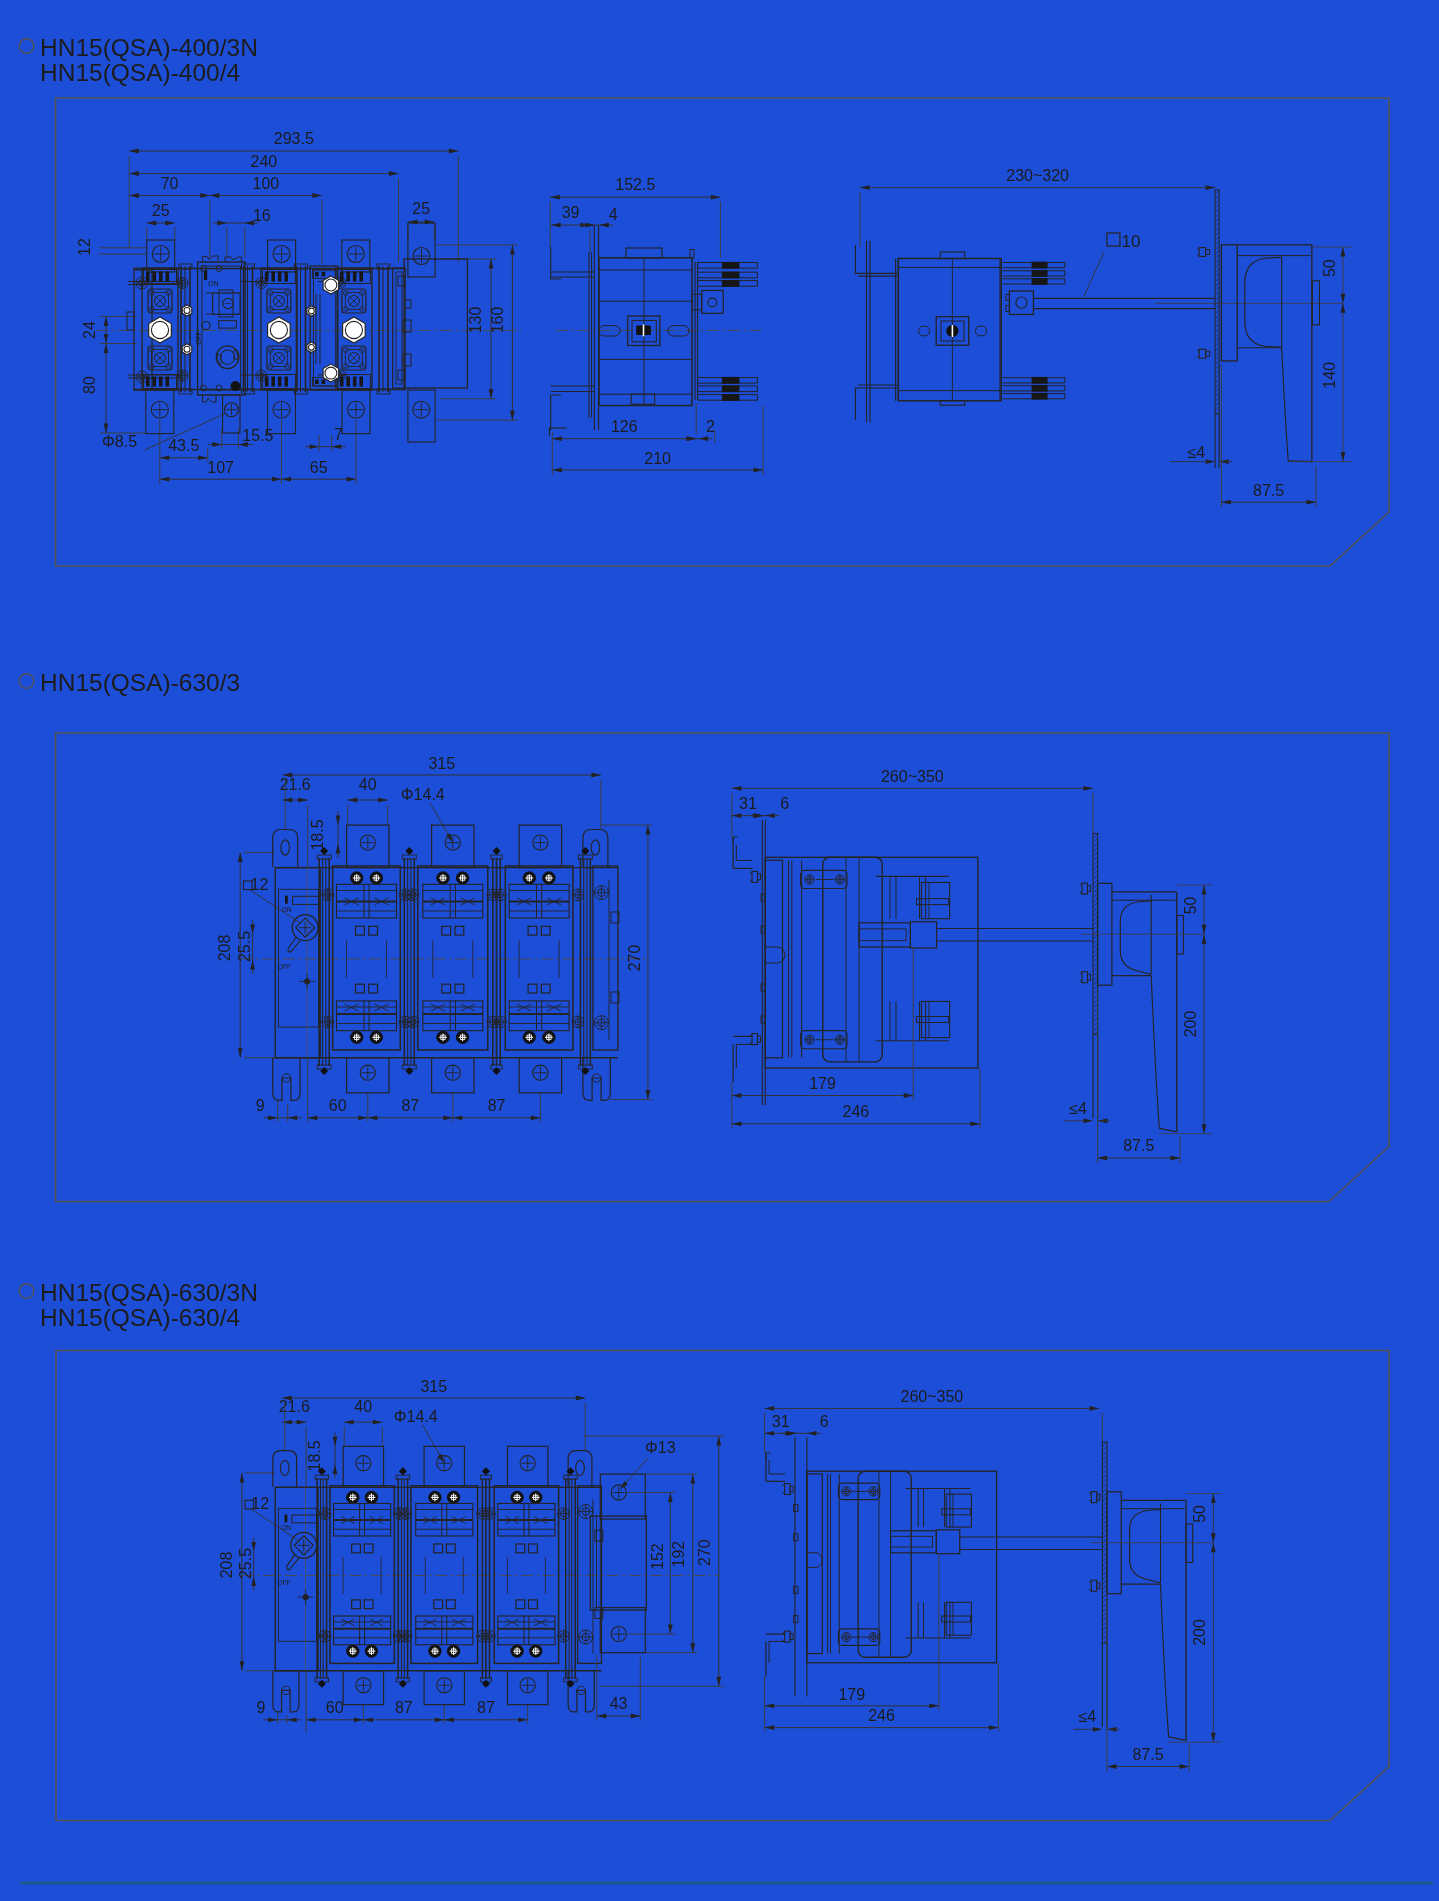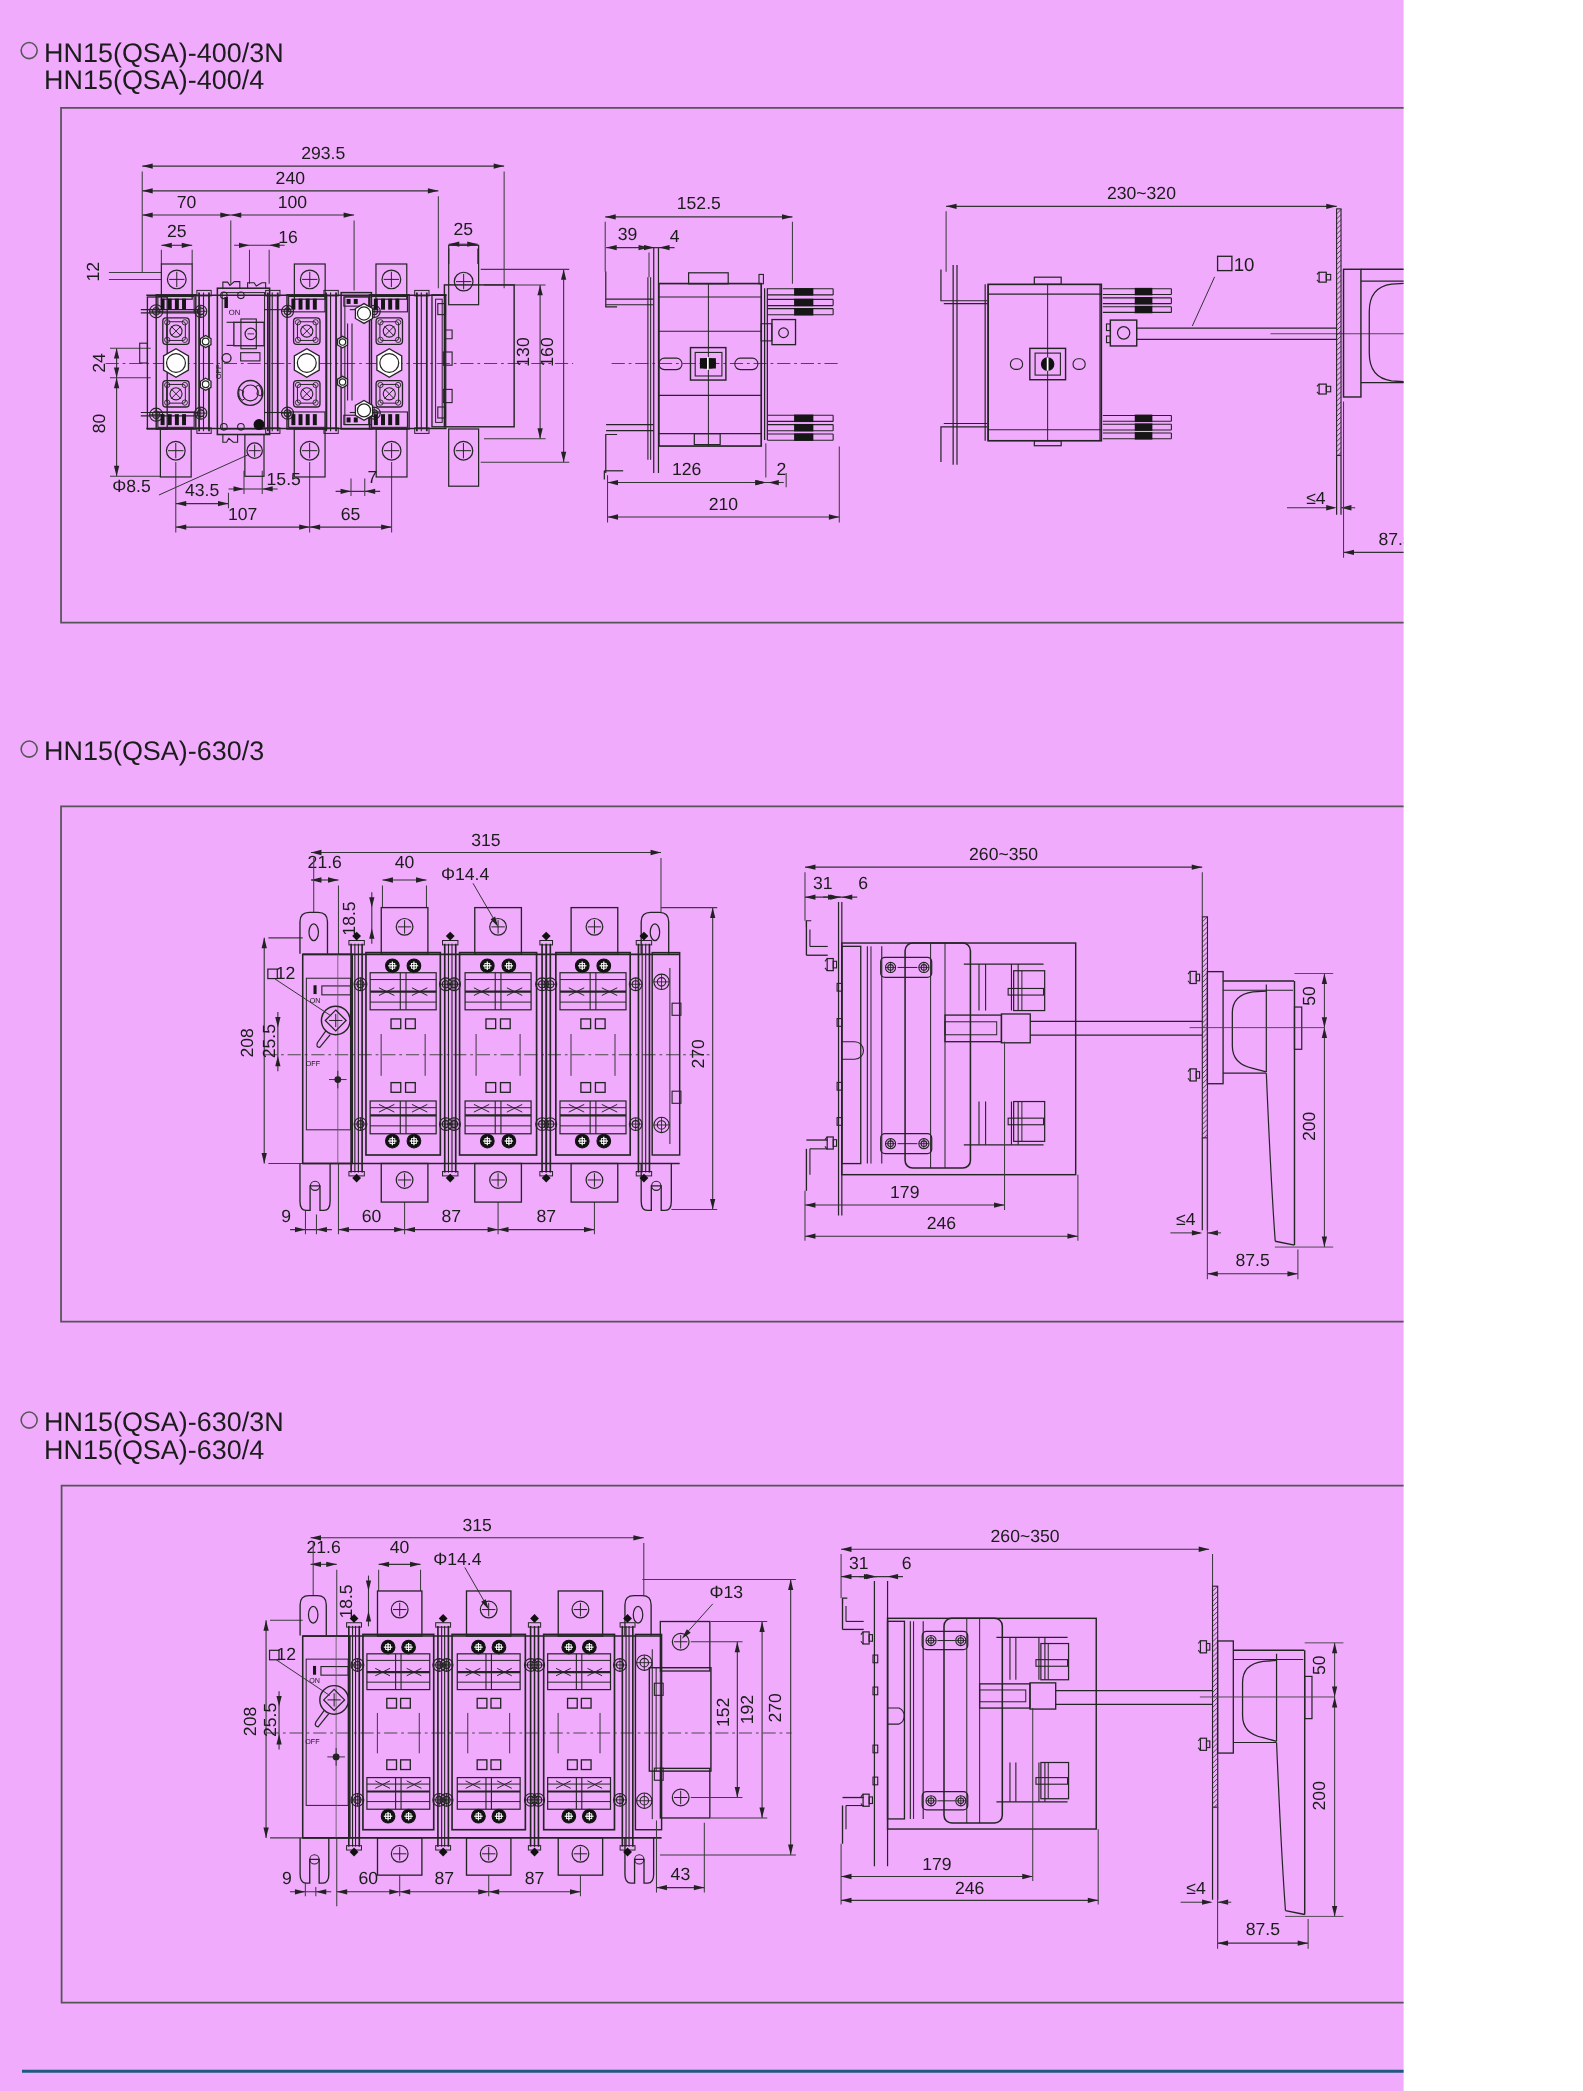--- a/index.html
+++ b/index.html
@@ -1,16 +1,16 @@
 <!DOCTYPE html>
 <html><head>
 <meta charset="utf-8">
 <style>
 html,body{margin:0;padding:0;background:#fff}
-#page{position:relative;width:1276px;height:1901px;background:#f0abfc;overflow:hidden;font-family:"Liberation Sans",sans-serif}
+#page{position:relative;width:1439px;height:1901px;background:#1d4ed8;overflow:hidden;font-family:"Liberation Sans",sans-serif}
 svg text{font-family:"Liberation Sans",sans-serif}
 </style>
 </head>
 <body>
 <div id="page">
 <svg id="s" width="1439" height="1901" viewBox="0 0 1439 1901">
       <circle cx="26.5" cy="46" r="7.3" fill="none" stroke="#555" stroke-width="1.4"></circle>
       <text x="40" y="56" font-size="24.5" fill="#1c1c1c" text-anchor="start">HN15(QSA)-400/3N</text>
       <text x="40" y="81" font-size="24.5" fill="#1c1c1c" text-anchor="start">HN15(QSA)-400/4</text>
       <circle cx="26.5" cy="681" r="7.3" fill="none" stroke="#555" stroke-width="1.4"></circle>

